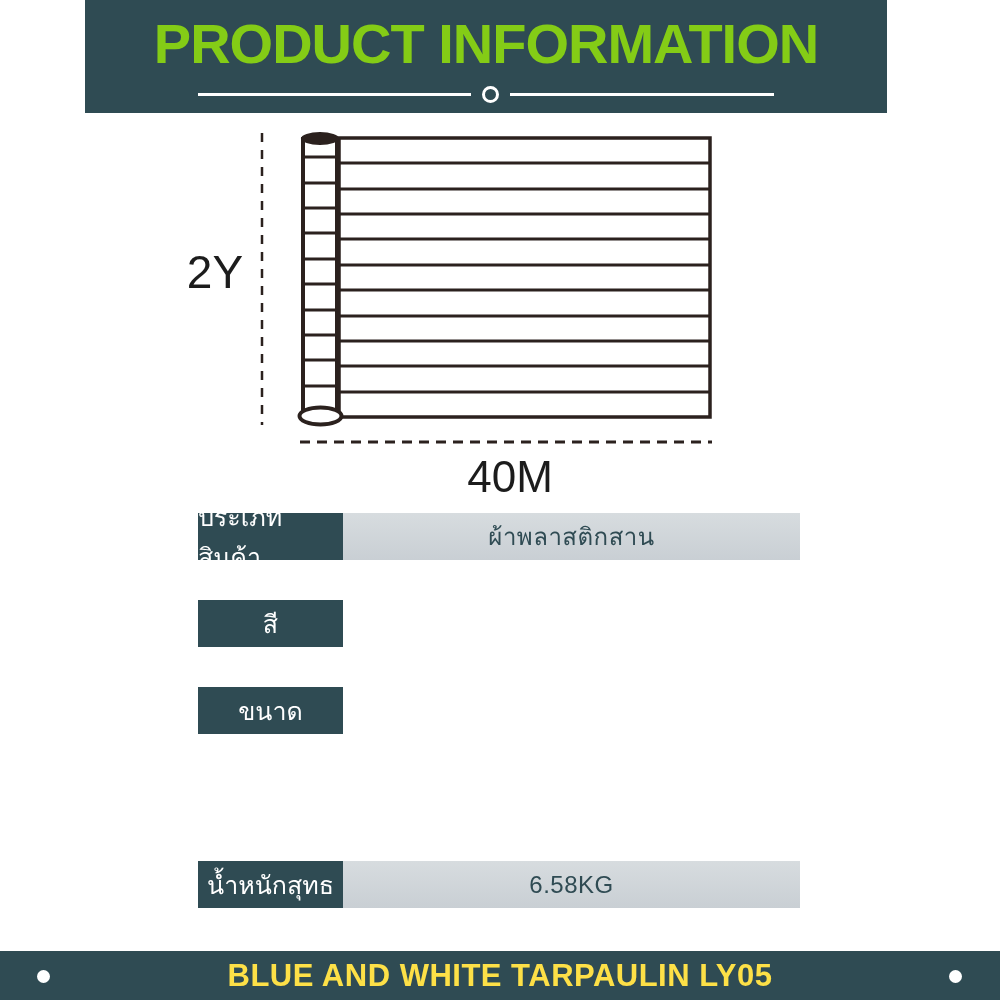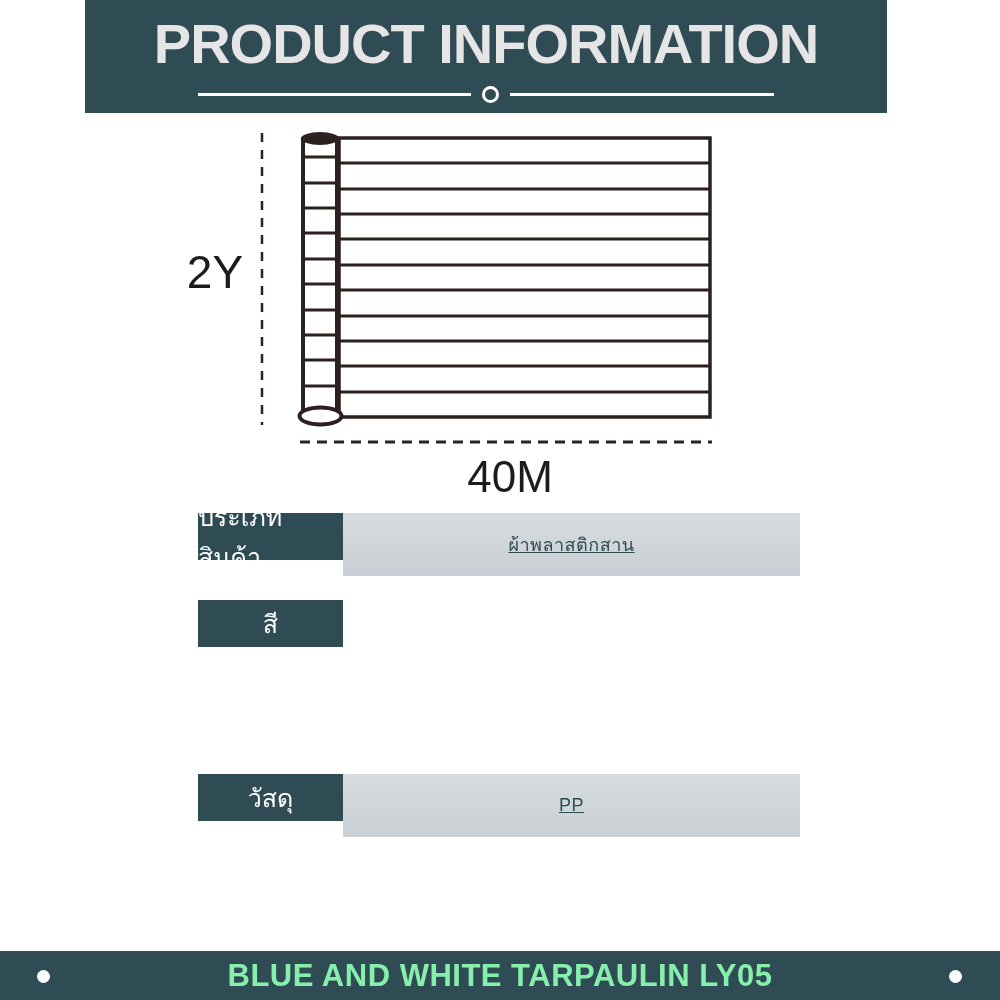--- a/index.html
+++ b/index.html
@@ -4,21 +4,21 @@
 <style>
   html,body{margin:0;padding:0;}
   body{
     width:1000px;height:1000px;position:relative;background:#ffffff;
     font-family:"Liberation Sans", sans-serif;overflow:hidden;
   }
 
   
   .header-box{
     position:absolute;left:85px;top:0;width:802px;height:113px;
-    background:#2f4b53;color:#e5e5e5;
+    background:#2f4b53;color:#84cc16;
   }
   .header-title{
     position:absolute;left:0;right:0;top:14px;height:58px;
     display:flex;align-items:center;justify-content:center;
     font-size:56px;font-weight:bold;letter-spacing:-1px;white-space:nowrap;
   }
   .header-divider{
     position:absolute;left:0;right:0;top:86px;height:17px;
     display:flex;align-items:center;justify-content:center;gap:11px;
   }
@@ -35,31 +35,31 @@
 
   
   .spec-table{position:absolute;left:198px;top:513px;width:602px;}
   .spec-row{display:flex;width:602px;height:47px;margin-bottom:40px;border-radius:22px;}
   .spec-label{
     width:145px;height:47px;background:#2f4b53;color:#ffffff;
     display:flex;align-items:center;justify-content:center;
     font-size:25px;
   }
   .spec-value{
-    width:457px;height:63px;
+    width:457px;height:47px;
     background:linear-gradient(#d7dcdf,#c9cfd4);
     color:#2f4b53;
     display:flex;align-items:center;justify-content:center;
-    font-size:18px;word-spacing:9px;letter-spacing:0.5px;text-decoration:underline;
+    font-size:24px;word-spacing:9px;letter-spacing:0.5px;
   }
 
   
   .footer-bar{
     position:absolute;left:0;top:951px;width:1000px;height:49px;
-    background:#2f4b53;color:#86efac;
+    background:#2f4b53;color:#fde047;
     display:flex;align-items:center;justify-content:center;
     font-size:31px;font-weight:bold;letter-spacing:0.5px;white-space:nowrap;
   }
   .footer-dot{
     position:absolute;top:970px;width:13px;height:13px;border-radius:50%;
     background:#ffffff;
   }
   .footer-dot.left{left:37px;}
   .footer-dot.right{left:949px;}
 </style>
@@ -122,24 +122,27 @@
 
 <div class="spec-table">
   <div class="spec-row">
     <div class="spec-label">ประเภทสินค้า</div>
     <div class="spec-value">ผ้าพลาสติกสาน</div>
   </div>
   <div class="spec-row">
     <div class="spec-label">สี</div>
   </div>
   <div class="spec-row">
+    <div class="spec-label">ขนาด</div>
   </div>
   <div class="spec-row">
-    <div class="spec-label">วัสดุ</div>
-    <div class="spec-value">PP</div>
+  </div>
+  <div class="spec-row">
+    <div class="spec-label">น้ำหนักสุทธ</div>
+    <div class="spec-value">6.58KG</div>
   </div>
 </div>
 
 <div class="footer-bar">
   <span>BLUE AND WHITE TARPAULIN LY05</span>
 </div>
 <div class="footer-dot left"></div>
 <div class="footer-dot right"></div>
 
 </body></html>

